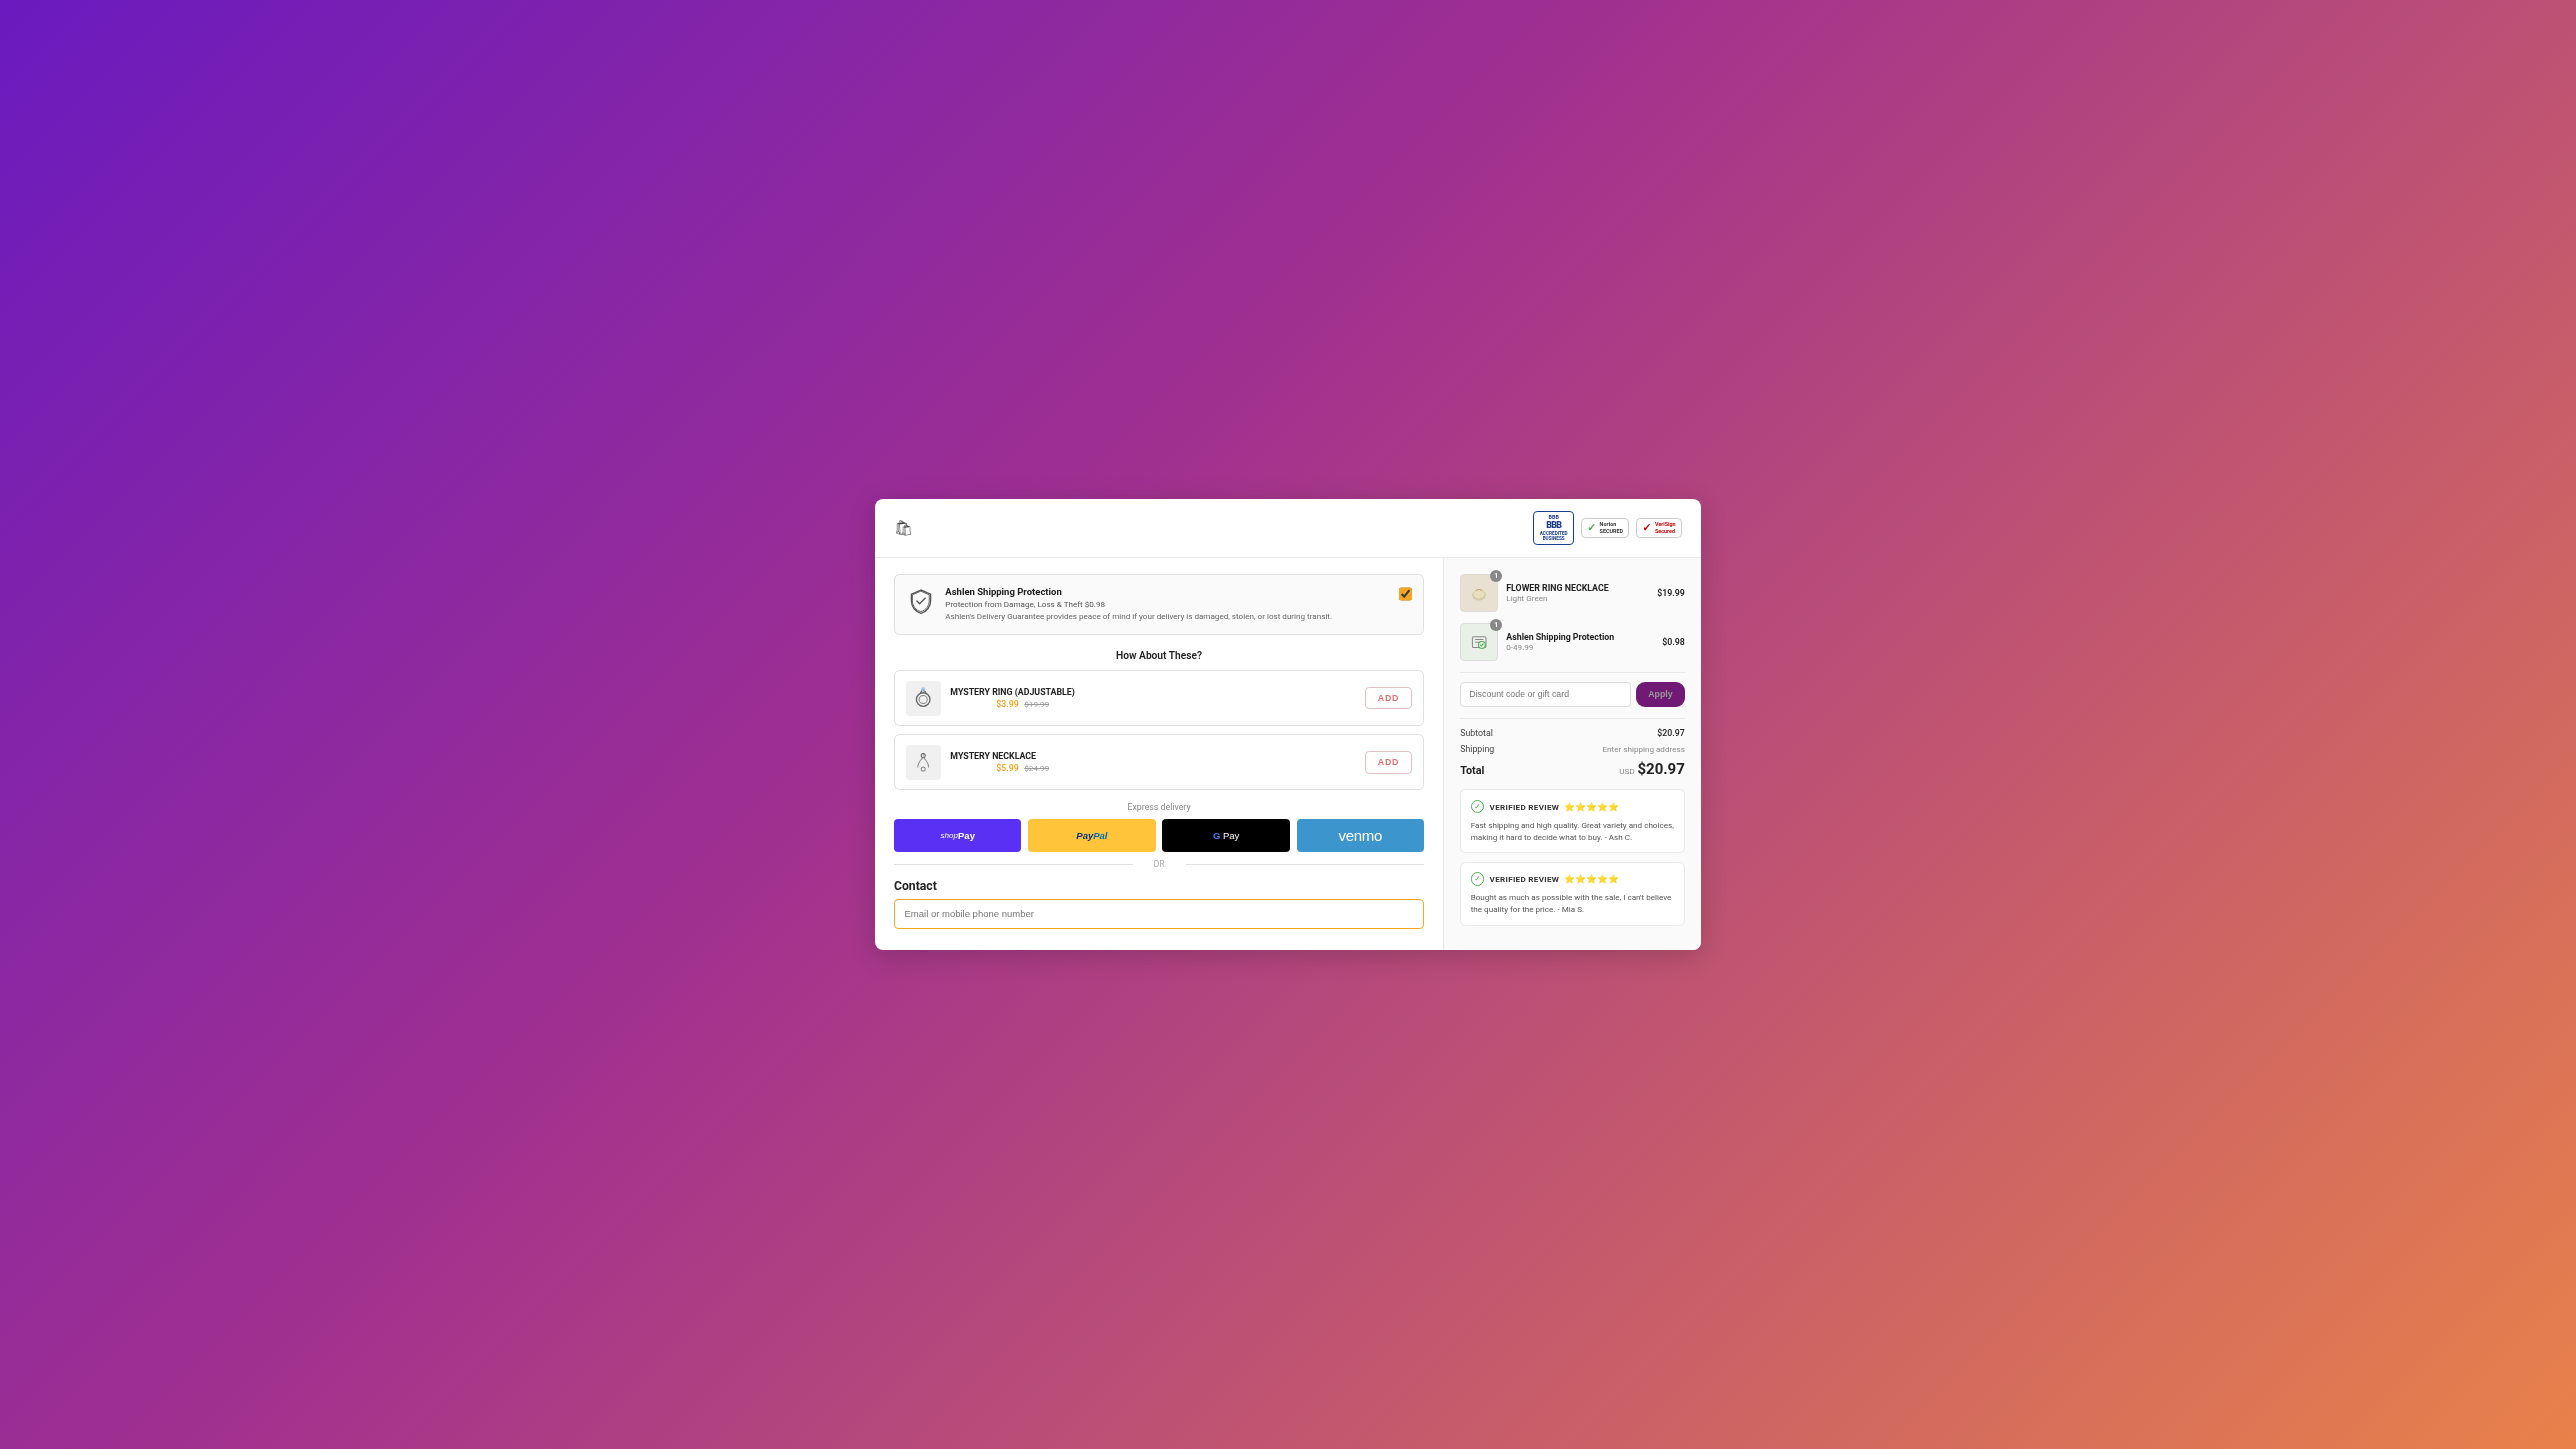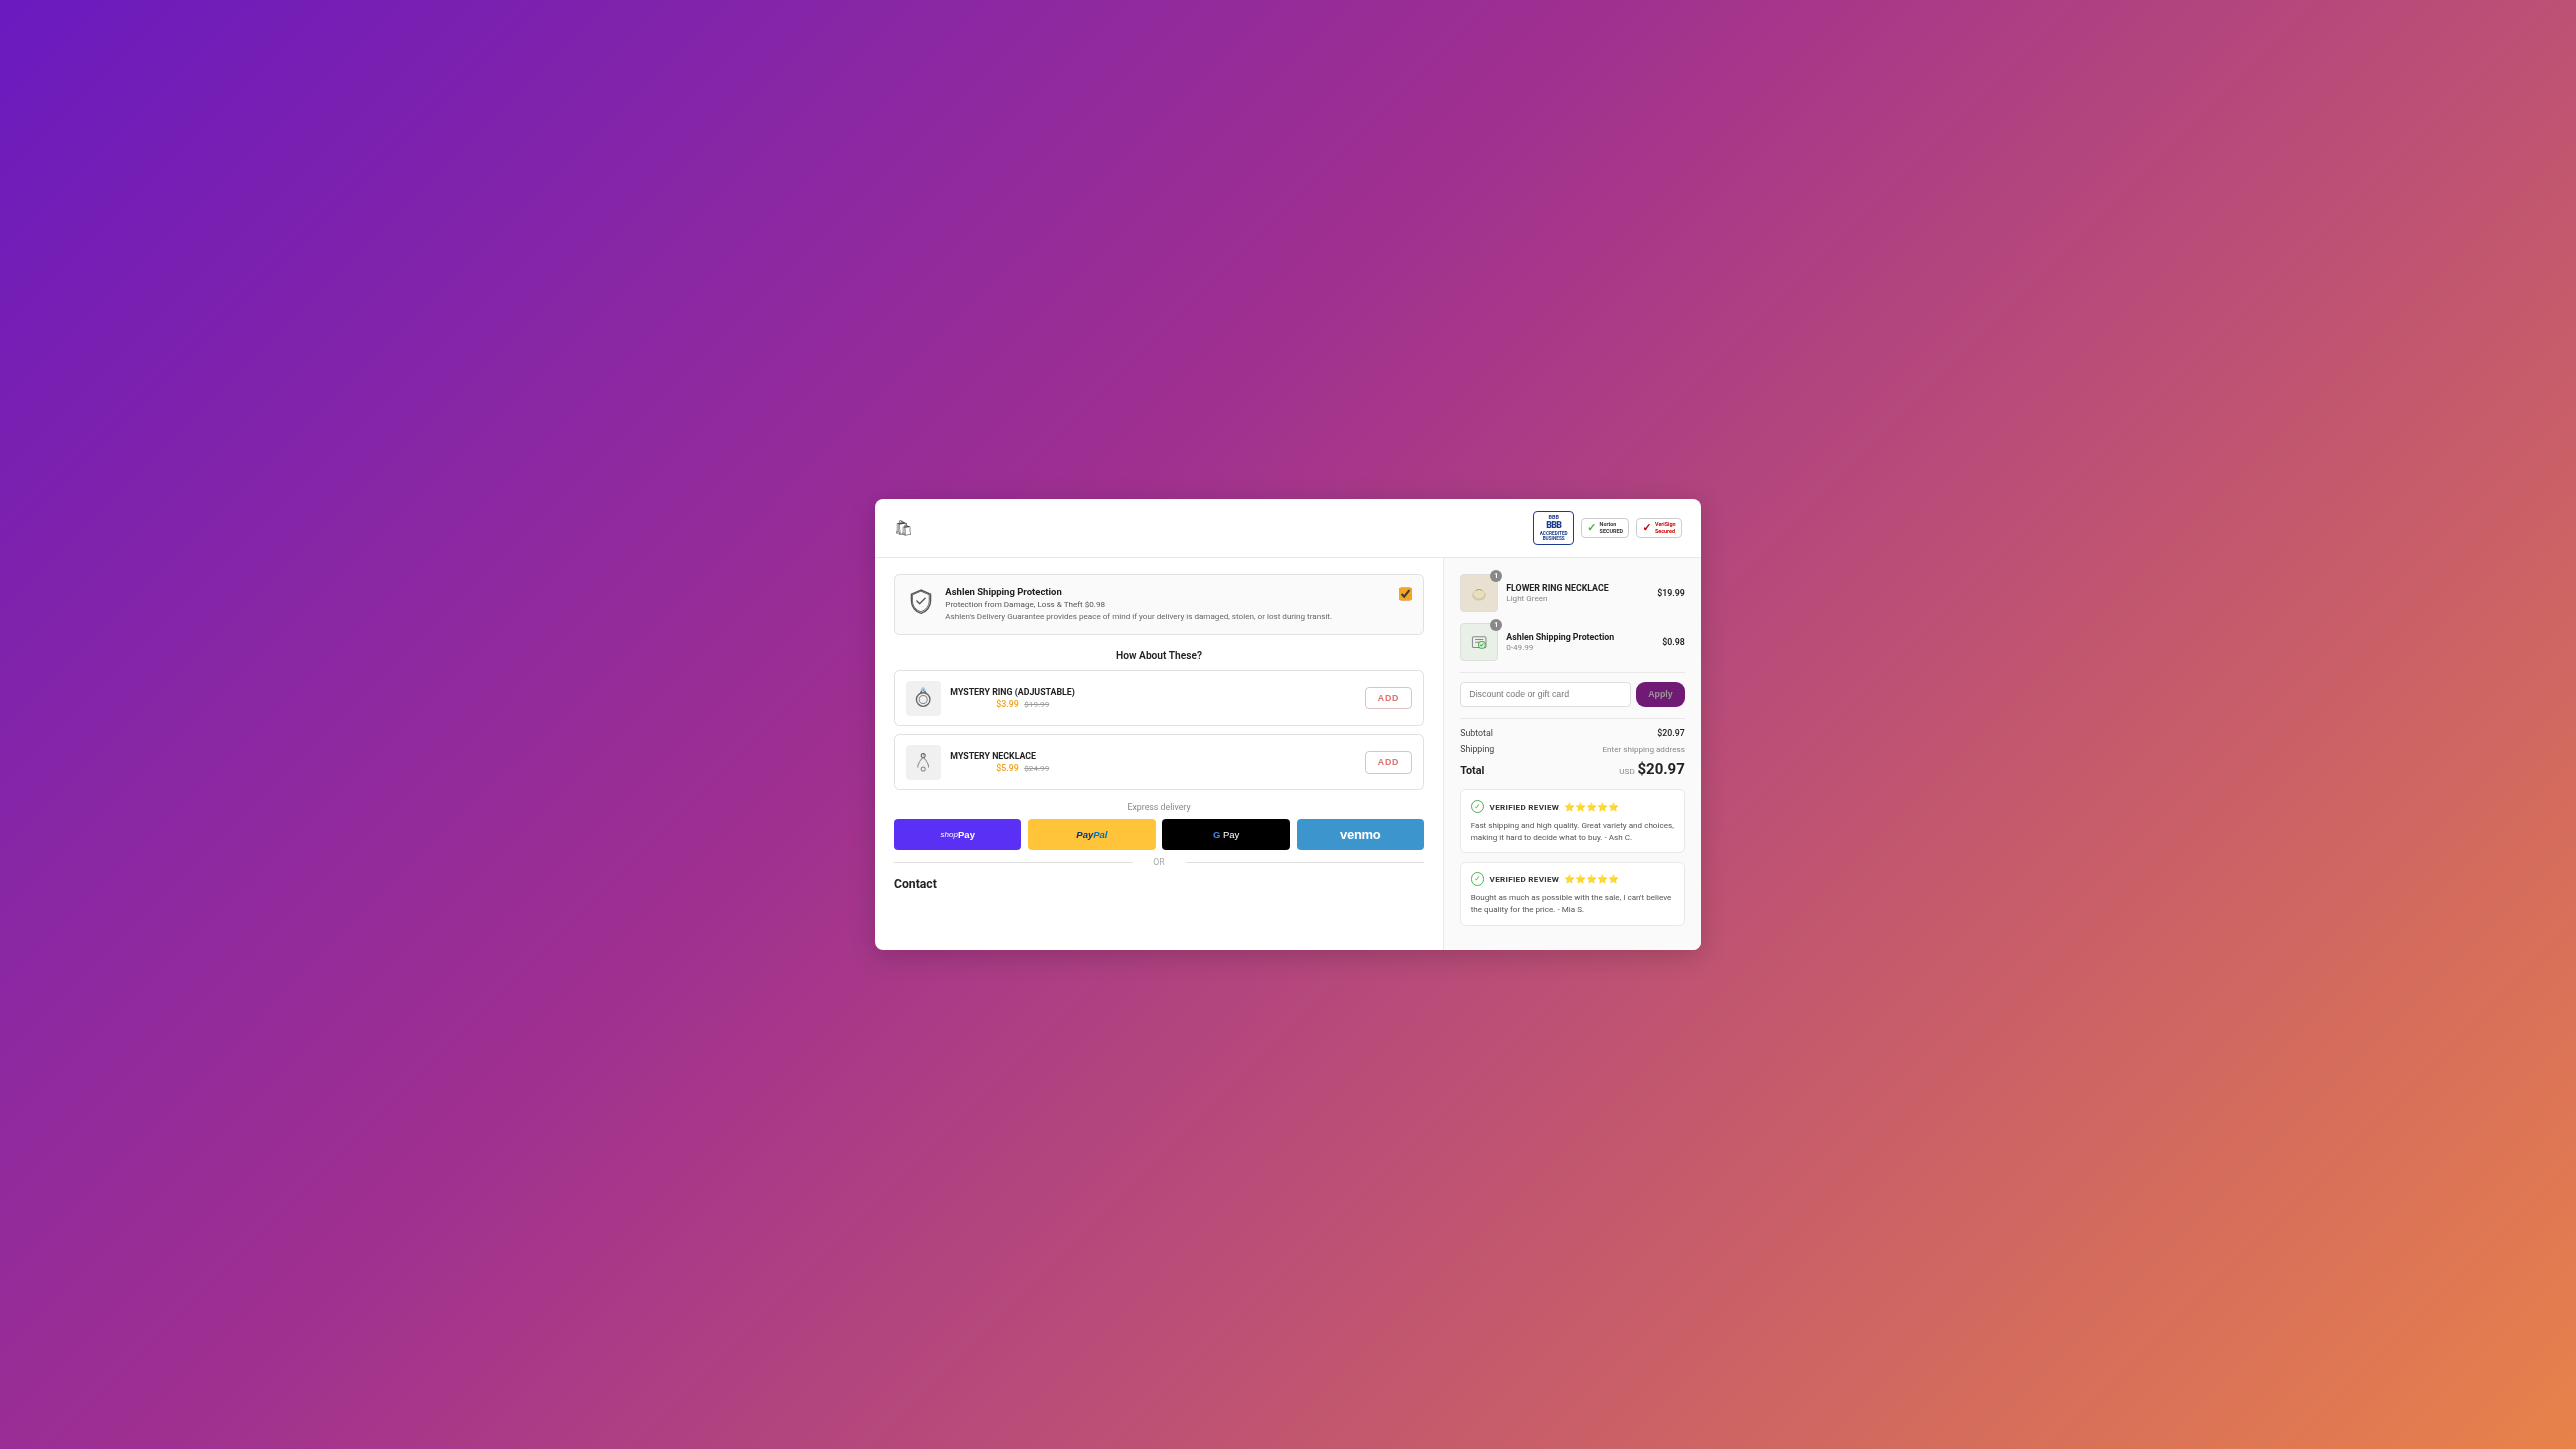--- a/index.html
+++ b/index.html
@@ -475,28 +475,29 @@
           </button>
           <button class="express-btn paypal-btn">
             <span style="color:#003087;font-style:italic;font-weight:800;font-size:9.5px;">Pay</span>
               <span style="color:#0070ba;font-style:italic;font-weight:800;font-size:9.5px;">Pal</span>
           </button>
           <button class="express-btn gpay-btn">
             <span style="color:#4285f4;font-weight:900;font-size:9.5px;">G</span>
               <span style="color:#fff;font-size:9.5px;font-weight:400;">Pay</span>
           </button>
           <button class="express-btn venmo-btn">
-            <span style="font-weight:700;font-size:13px;letter-spacing:-0.3px;">venmo</span>
+            <span style="font-weight:400;font-size:15px;letter-spacing:-0.3px;">venmo</span>
           </button>
         </div>
         <div class="or-divider">OR</div>
       </div>
 
       <div>
         <div class="contact-title">Contact</div>
+        <input type="text" class="contact-input" placeholder="Email or mobile phone number" style="">
       </div>
     </div>
 
     <div class="right-panel">
 
       <div class="order-item">
         <div class="item-img-wrap">
           <div class="item-img" style="background:#e8e0d0;">
             <svg width="26" height="26" viewBox="0 0 38 38" fill="none">
               <ellipse cx="19" cy="22" rx="10" ry="8" fill="#d4c8a8"></ellipse>

